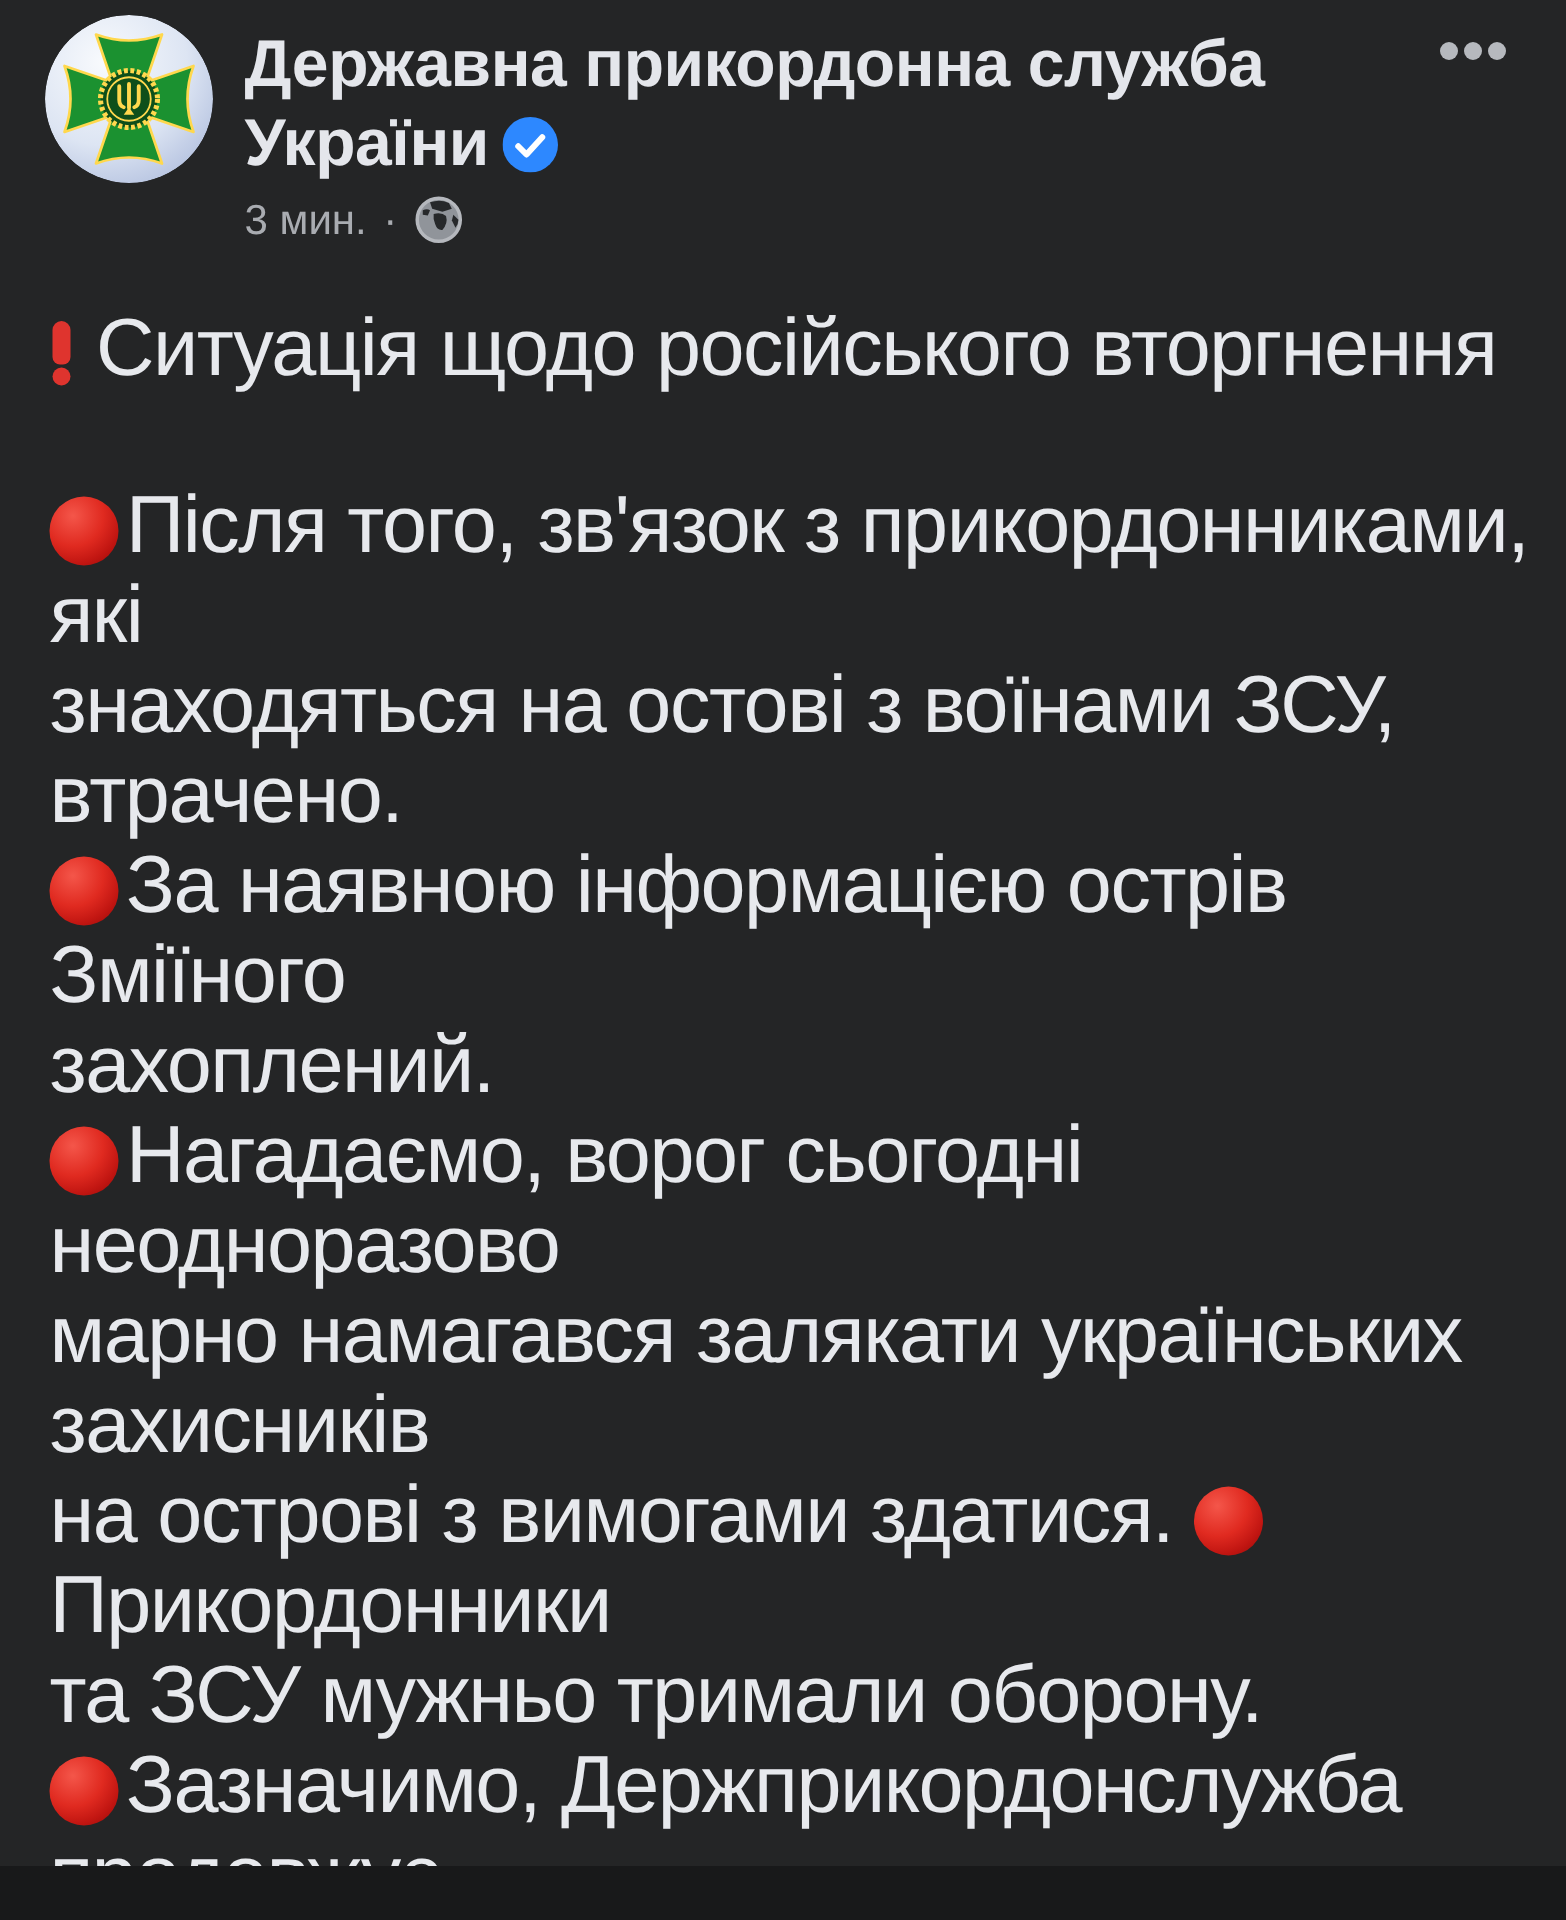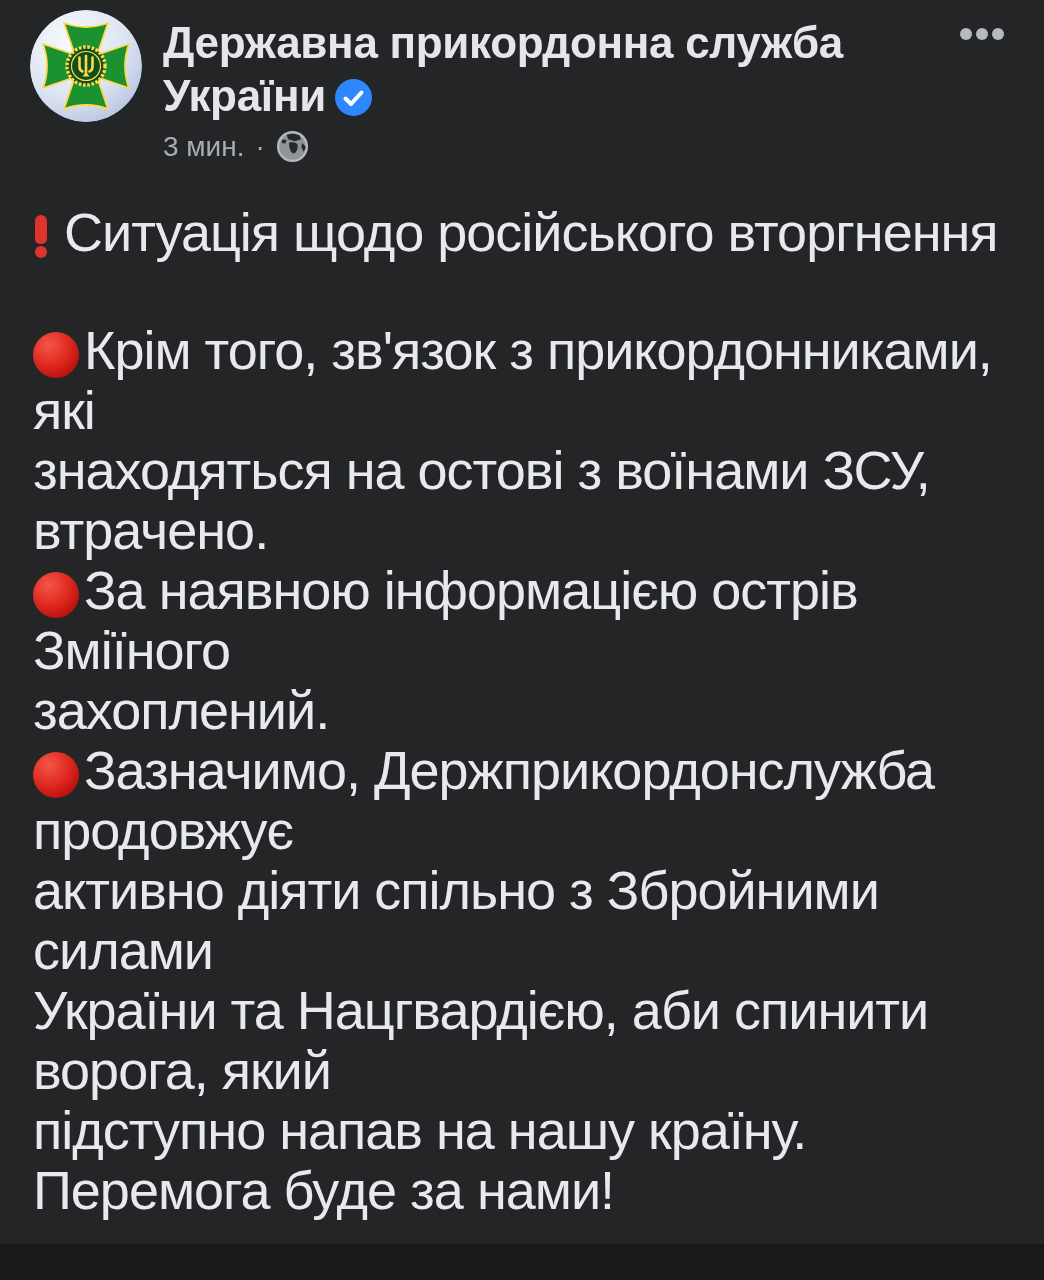--- a/index.html
+++ b/index.html
@@ -120,24 +120,28 @@
   </div>
 
   <div class="dots">
     <span></span>
     <span></span>
     <span></span>
   </div>
 
   <div class="body">
     <p class="para heading"><span class="emoji red-exclamation"></span><span>Ситуація щодо російського вторгнення</span></p>
-    <p class="para"><span class="emoji red-circle"></span><span>Крім того, зв'язок з прикордонниками, які
+    <p class="para"><span class="emoji red-circle"></span><span>Після того, зв'язок з прикордонниками, які
 знаходяться на остові з воїнами ЗСУ, втрачено.</span></p>
     <p class="para"><span class="emoji red-circle"></span><span>За наявною інформацією острів Зміїного
 захоплений.</span></p>
+    <p class="para"><span class="emoji red-circle"></span><span>Нагадаємо, ворог сьогодні неодноразово
+марно намагався залякати українських захисників
+на острові з вимогами здатися. </span><span class="emoji red-circle"></span><span>Прикордонники
+та ЗСУ мужньо тримали оборону.</span></p>
     <p class="para"><span class="emoji red-circle"></span><span>Зазначимо, Держприкордонслужба продовжує
 активно діяти спільно з Збройними силами
 України та Нацгвардією, аби спинити ворога, який
 підступно напав на нашу країну.
 Перемога буде за нами!</span></p>
   </div>
 
   <div class="divider">____ ____ ____ ____ _</div>
 
 </div>

